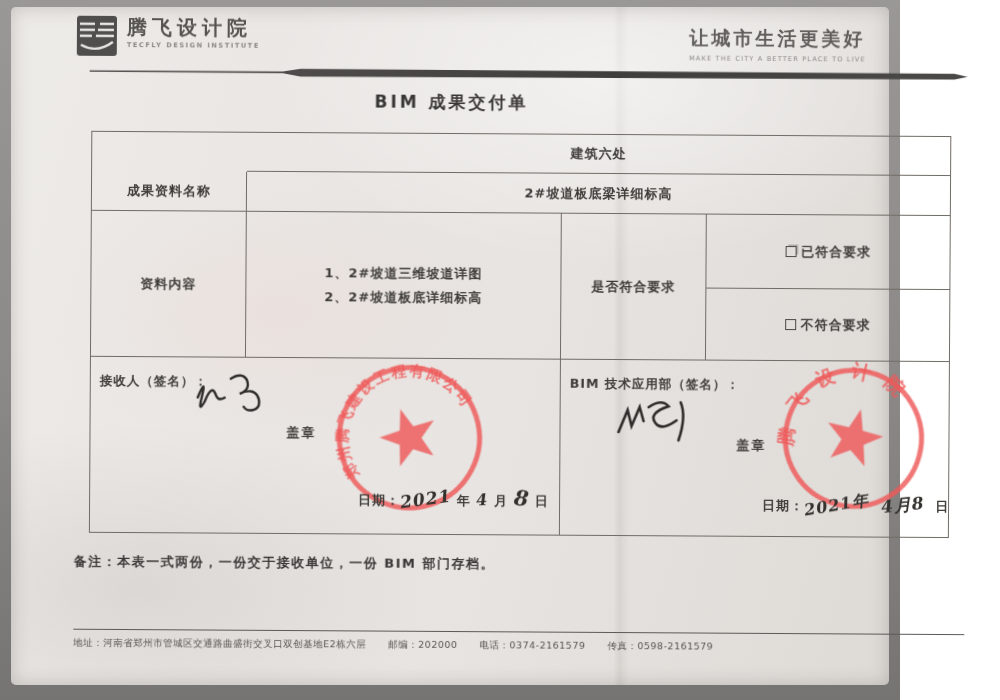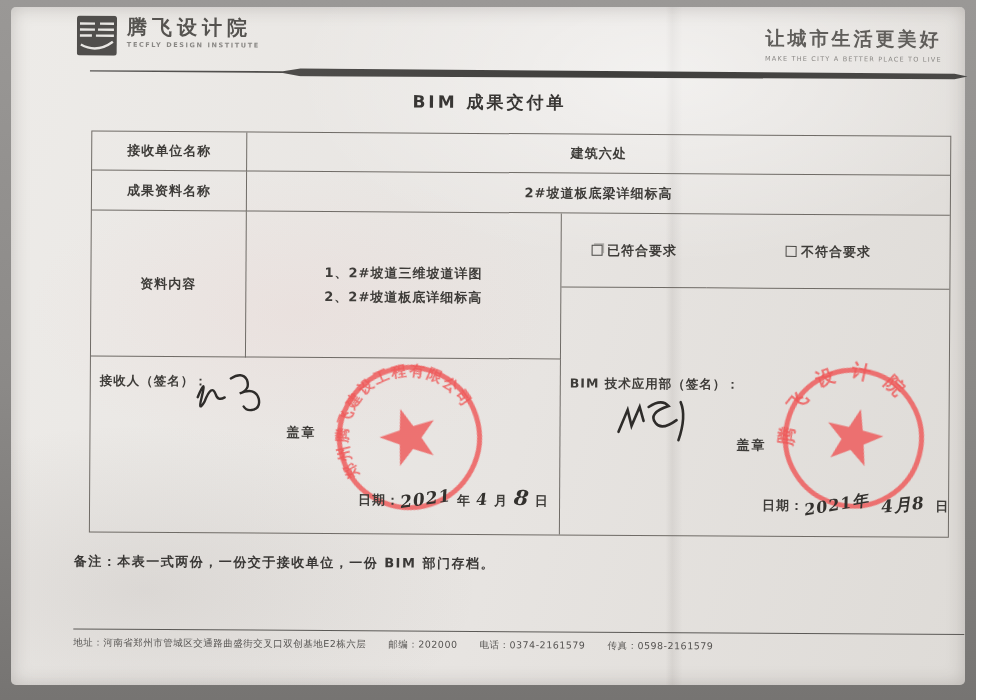--- a/index.html
+++ b/index.html
@@ -1,17 +1,17 @@
 <!DOCTYPE html>
 <html><head>
 <meta charset="utf-8">
 <style>
   * { margin:0; padding:0; box-sizing:border-box; }
   body { width:1000px; height:700px; overflow:hidden; font-family:"DejaVu Sans","Liberation Sans",sans-serif; }
-  .photo { position:relative; width:976px; height:700px;
+  .photo { position:relative; width:900px; height:700px;
            background:linear-gradient(180deg,#9a9896 0%,#8b8987 55%,#767472 100%); }
   .paper { position:absolute; left:11px; top:7px; right:11px; bottom:15px; border-radius:5px;
     background:
       radial-gradient(ellipse 55% 40% at 68% 10%, rgba(255,255,255,0.5), transparent 70%),
       radial-gradient(ellipse 40% 30% at 30% 45%, rgba(234,200,198,0.20), transparent 70%),
       radial-gradient(ellipse 50% 35% at 14% 86%, rgba(110,100,95,0.12), transparent 70%),
       linear-gradient(to right, transparent 68.6%, rgba(90,85,80,0.09) 69.3%, transparent 70.4%),
       linear-gradient(105deg,#edebe8 0%,#e7e4e1 55%,#dedbd7 100%);
     box-shadow: inset 0 0 18px rgba(70,65,60,0.25);
   }
@@ -88,33 +88,33 @@
     </div>
     <div class="slogan">
       <div class="slogan-cn">让城市生活更美好</div>
       <div class="slogan-en">MAKE THE CITY A BETTER PLACE TO LIVE</div>
     </div>
     <div class="divider"></div>
 
     <div class="title">BIM 成果交付单</div>
 
     <div class="tbl">
-      <div class="c">接收单位名称</div>
       <div class="c span-val no-r">建筑六处</div>
 
       <div class="c">成果资料名称</div>
       <div class="c span-val no-r">2#坡道板底梁详细标高</div>
 
       <div class="c rows34">资料内容</div>
       <div class="c rows34">
         <div class="content-items">
           <div>1、2#坡道三维坡道详图</div>
           <div>2、2#坡道板底详细标高</div>
         </div>
       </div>
+      <div class="c rows34">是否符合要求</div>
 
       <div class="c no-r">
         <span class="opt">
           <span class="cbx"></span>
           <span>已符合要求</span>
         </span>
       </div>
       <div class="c no-r">
         <span class="opt">
           <span class="cbx cbx2"></span>

